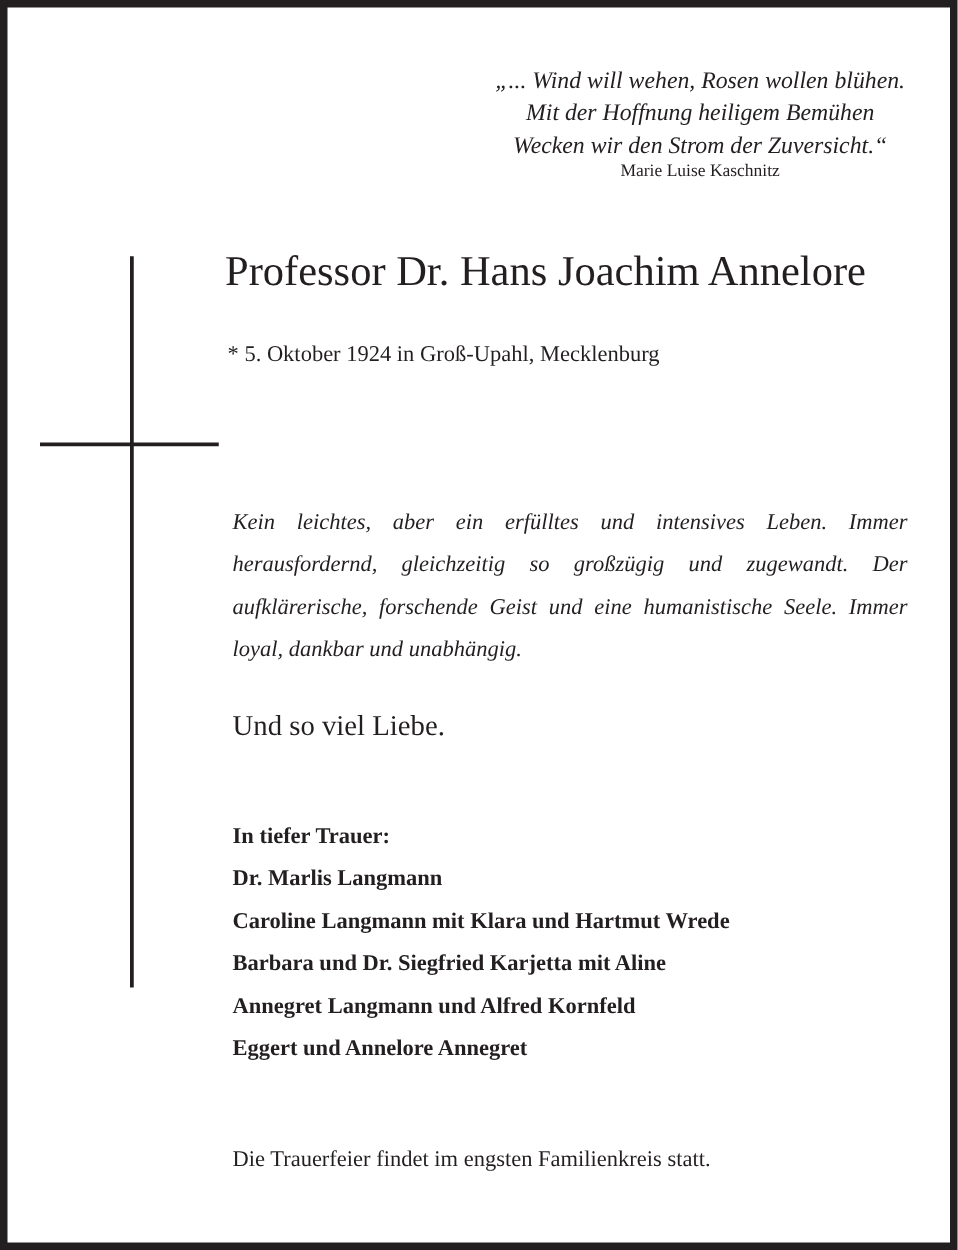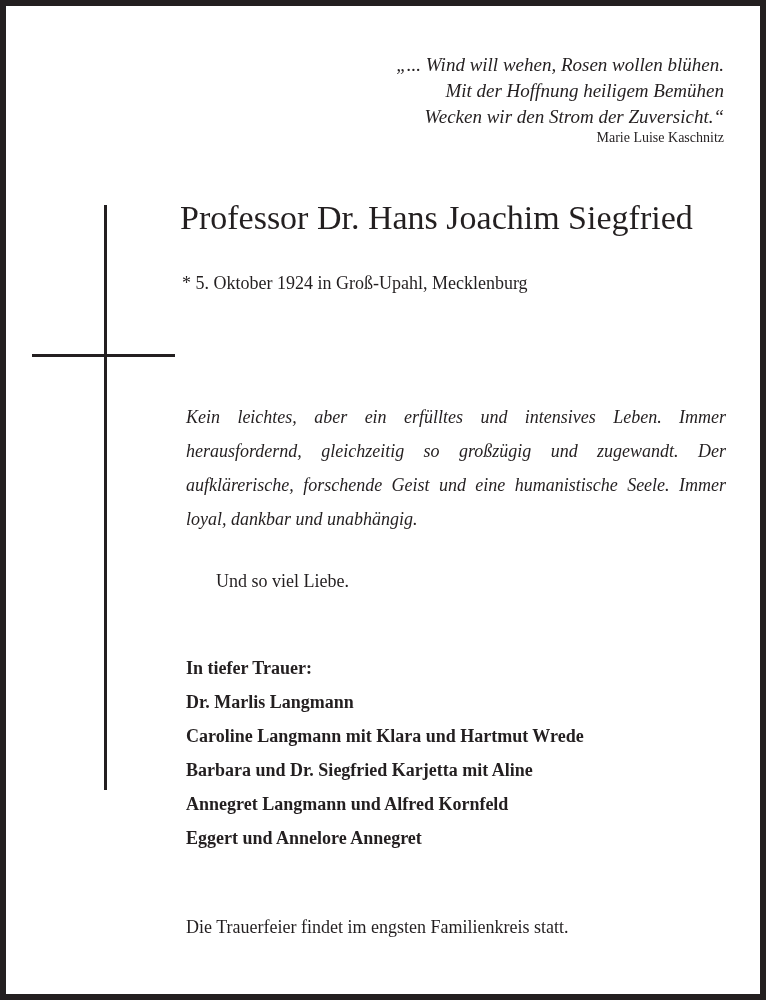--- a/index.html
+++ b/index.html
@@ -1,28 +1,28 @@
 <!DOCTYPE html>
 <html><head>
 <meta charset="utf-8">
 <style>
   html, body { margin:0; padding:0; }
   body { width:766px; height:1000px; background:#231f20; position:relative; overflow:hidden; }
   .page { position:absolute; left:6px; top:6px; width:754px; height:988px; background:#ffffff; }
   .serif { font-family: "Liberation Serif", "DejaVu Serif", serif; color:#231f20; }
-  .quote { position:absolute; right:36px; top:46px; text-align:right; }
+  .quote { position:absolute; right:36px; top:46px; text-align:center; }
   .quote .line { font-style:italic; font-size:19px; line-height:26px; white-space:nowrap; }
   .quote .author { font-size:14px; line-height:20px; margin-top:-2px; }
   .cross-v { position:absolute; left:98px; top:199px; width:3px; height:585px; background:#231f20; }
   .cross-h { position:absolute; left:26px; top:348px; width:143px; height:3px; background:#231f20; }
   .name { position:absolute; left:174px; top:190px; font-size:34px; line-height:44px; white-space:nowrap; }
   .dates { position:absolute; left:176px; top:260px; font-size:18px; }
   .dates div { line-height:34px; white-space:nowrap; }
   .body-text { position:absolute; left:180px; top:394px; width:540px; font-size:18px; line-height:34px; text-align:justify;font-style:italic; }
-  .love { position:absolute; left:180px; top:558px; font-size:18px; line-height:34px;margin-left:30px; }
+  .love { position:absolute; left:180px; top:558px; font-size:23px; line-height:34px; }
   .mourners { position:absolute; left:180px; top:645px; font-size:18px; }
   .mourners div { line-height:34px; white-space:nowrap;font-weight:bold; }
   .closing { position:absolute; left:180px; top:904px; font-size:18px; line-height:34px; white-space:nowrap; }
 </style>
 </head>
 <body>
 
 <div class="page">
 
   <div class="quote serif">
@@ -30,21 +30,21 @@
     <div class="line">Mit der Hoffnung heiligem Bemühen</div>
     <div class="line">Wecken wir den Strom der Zuversicht.“</div>
     <div class="author">Marie Luise Kaschnitz</div>
   </div>
 
   <div>
     <div class="cross-v"></div>
     <div class="cross-h"></div>
   </div>
 
-  <div class="name serif">Professor Dr. Hans Joachim Siegfried</div>
+  <div class="name serif">Professor Dr. Hans Joachim Annelore</div>
 
   <div class="dates serif">
     <div>* 5. Oktober 1924 in Groß-Upahl, Mecklenburg</div>
   </div>
 
   <div class="body-text serif">Kein leichtes, aber ein erfülltes und intensives Leben. Immer herausfordernd, gleichzeitig so großzügig und zugewandt. Der aufklärerische, forschende Geist und eine humanistische Seele. Immer loyal, dankbar und unabhängig.</div>
 
   <div class="love serif">Und so viel Liebe.</div>
 
   <div class="mourners serif">

